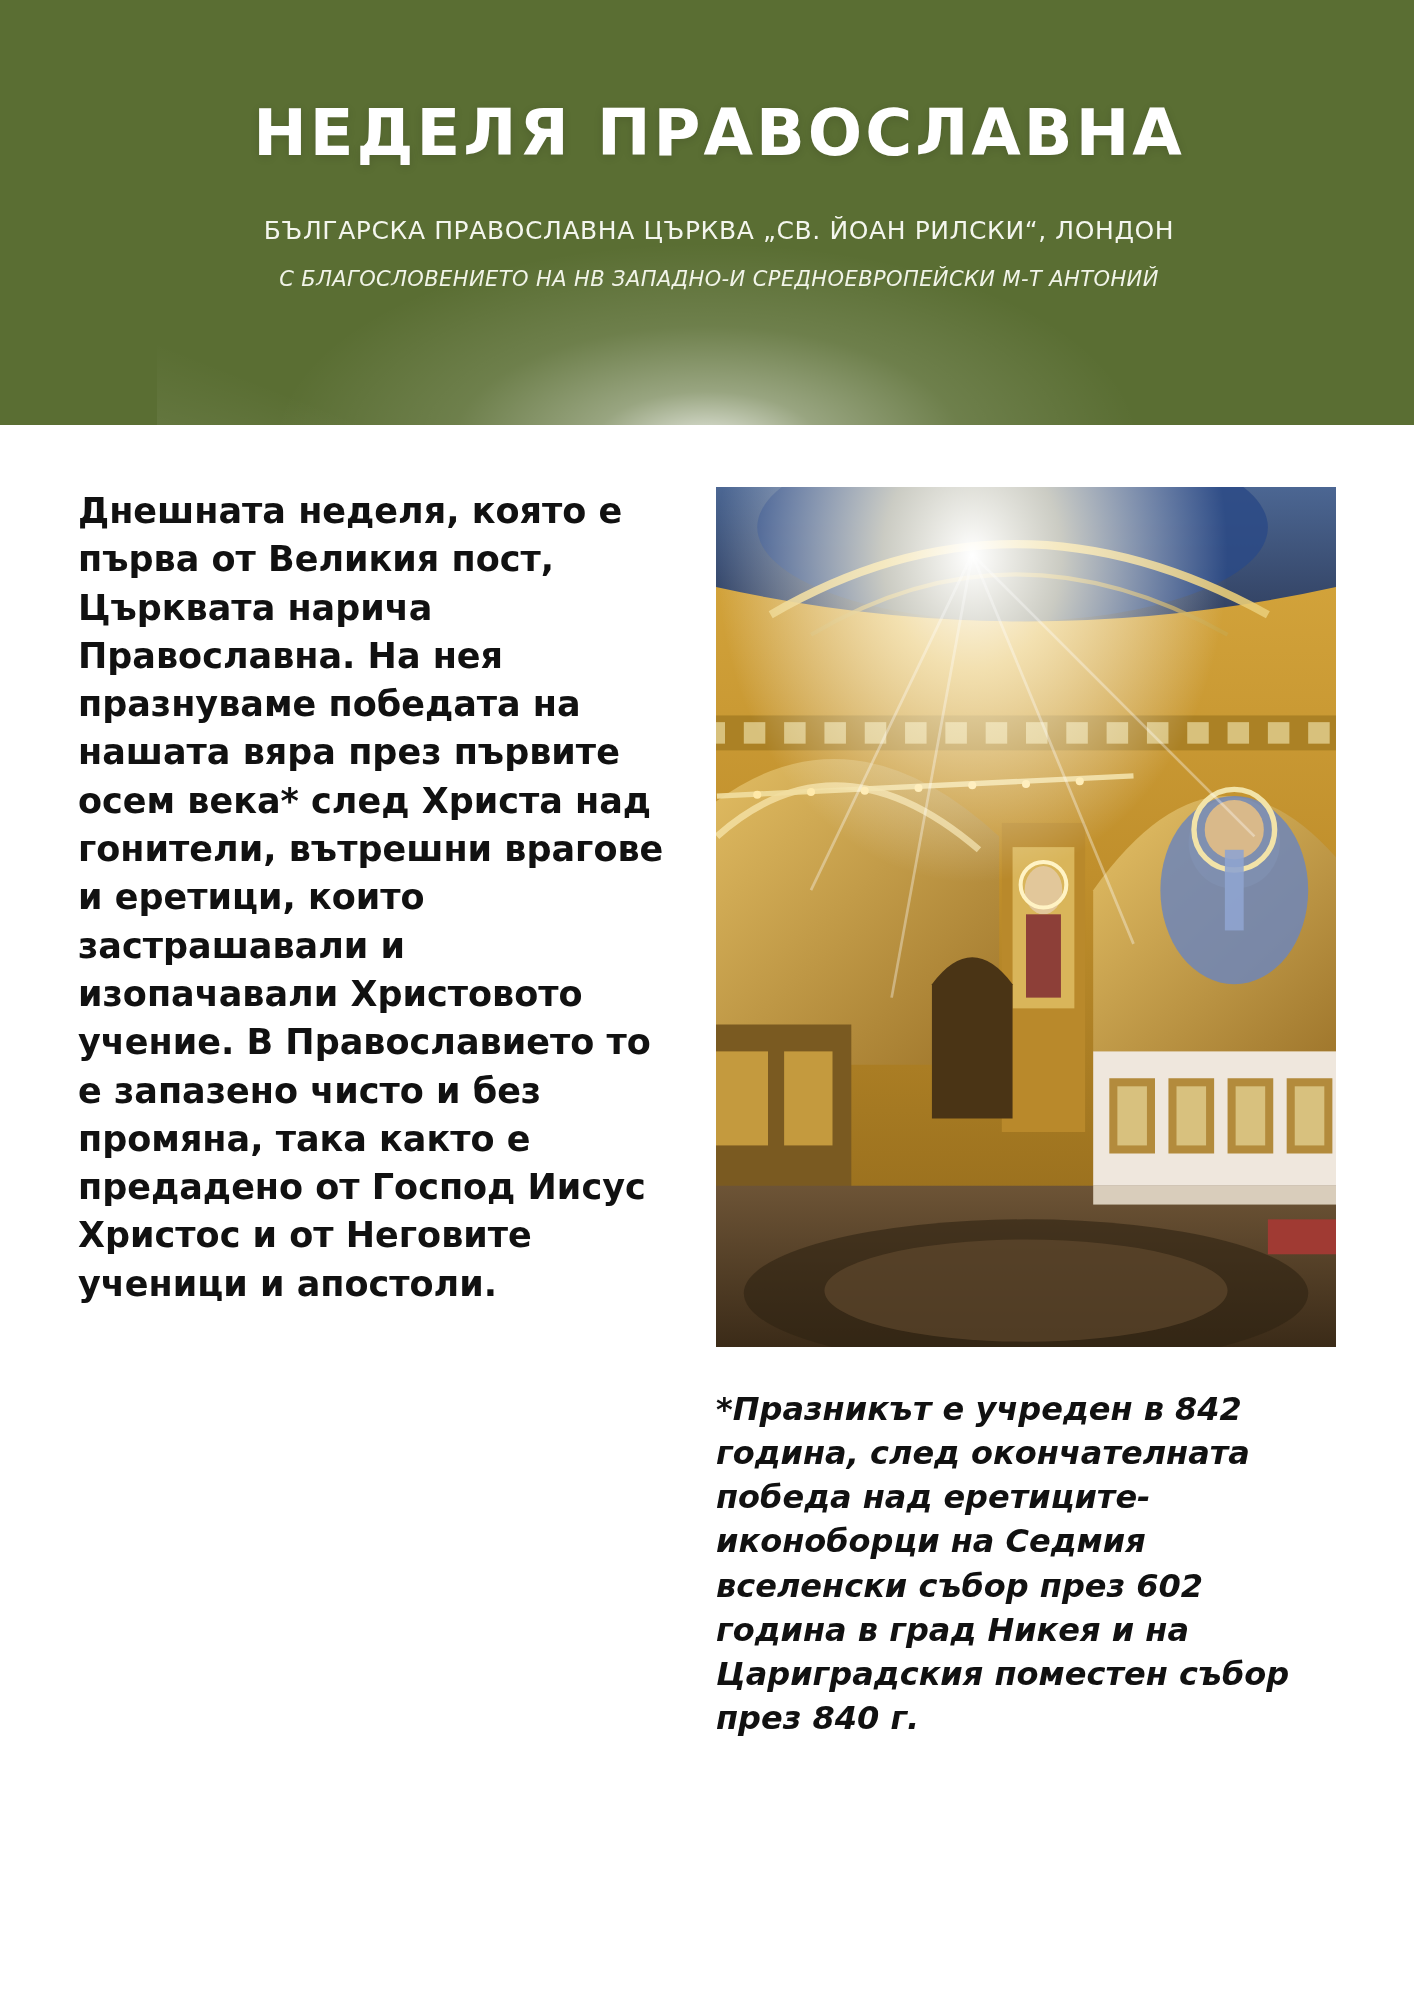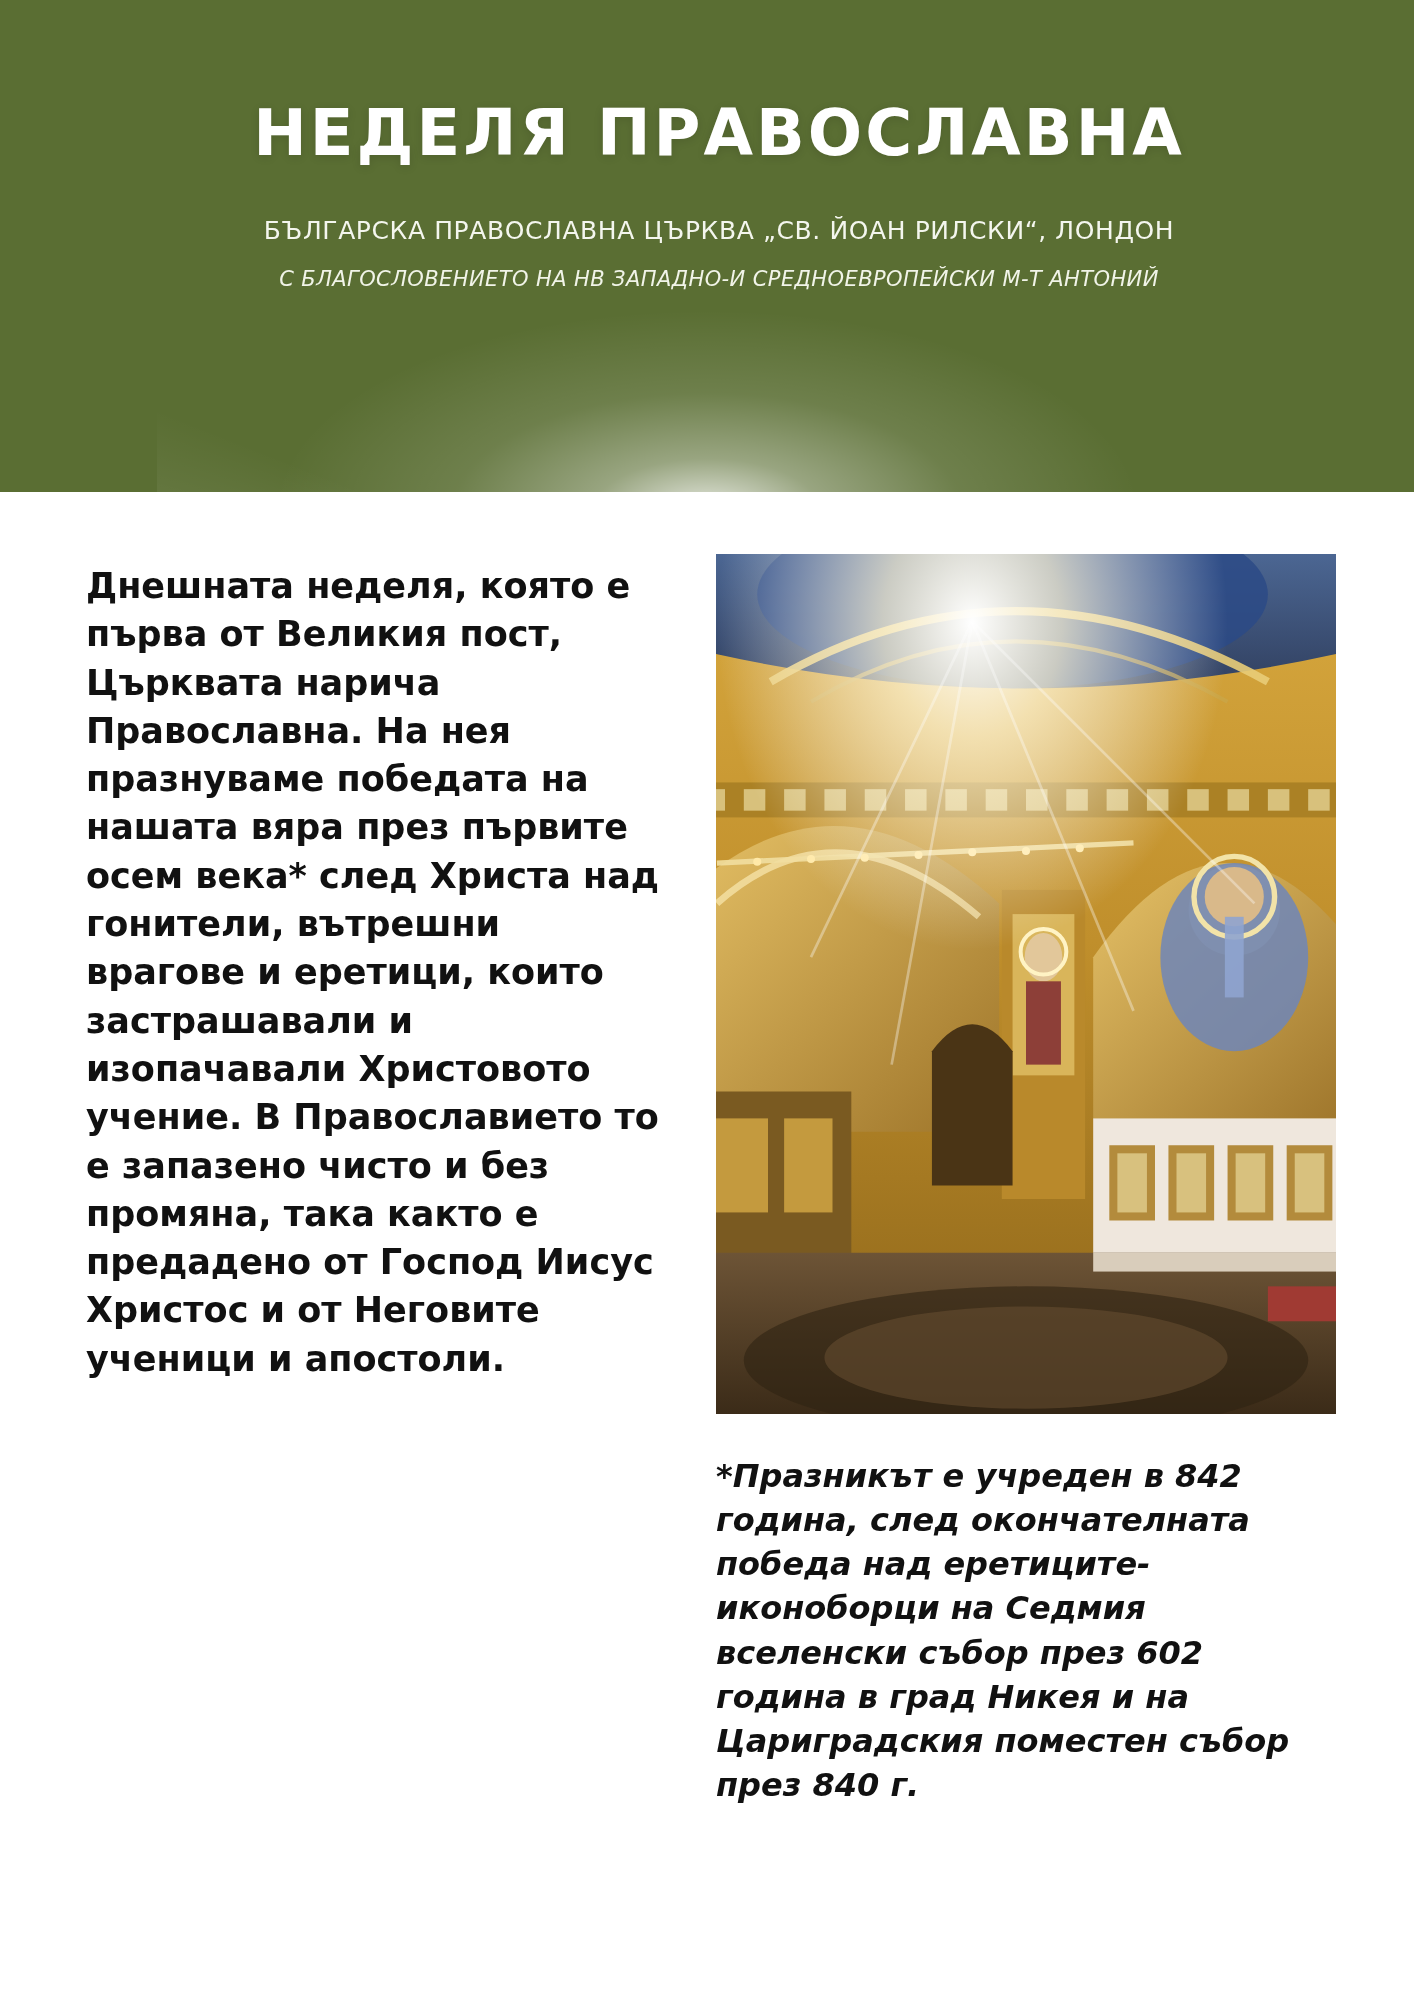--- a/index.html
+++ b/index.html
@@ -11,21 +11,21 @@
     height: 2000px;
     background: #ffffff;
     font-family: "DejaVu Sans", "Liberation Sans", sans-serif;
     overflow: hidden;
   }
 
   
   .header {
     position: relative;
     width: 100%;
-    height: 492px;
+    height: 425px;
     background: #556b2f;
     background-color: #5a6e33;
     overflow: hidden;
     box-sizing: border-box;
     padding-left: 24px;
   }
   .header-glow {
     position: absolute;
     left: 50%;
     bottom: -230px;
@@ -103,21 +103,21 @@
     flex: 0 0 590px;
   }
   .col-right {
     flex: 1 1 auto;
   }
   .body-text {
     font-size: 35px;
     line-height: 1.38;
     font-weight: 700;
     color: #111111;
-    margin: 8px;
+    margin: 0;
     white-space: pre-line;
   }
 
   
   .photo {
     position: relative;
     width: 100%;
     height: 860px;
     overflow: hidden;
     background: #3a2d17;

